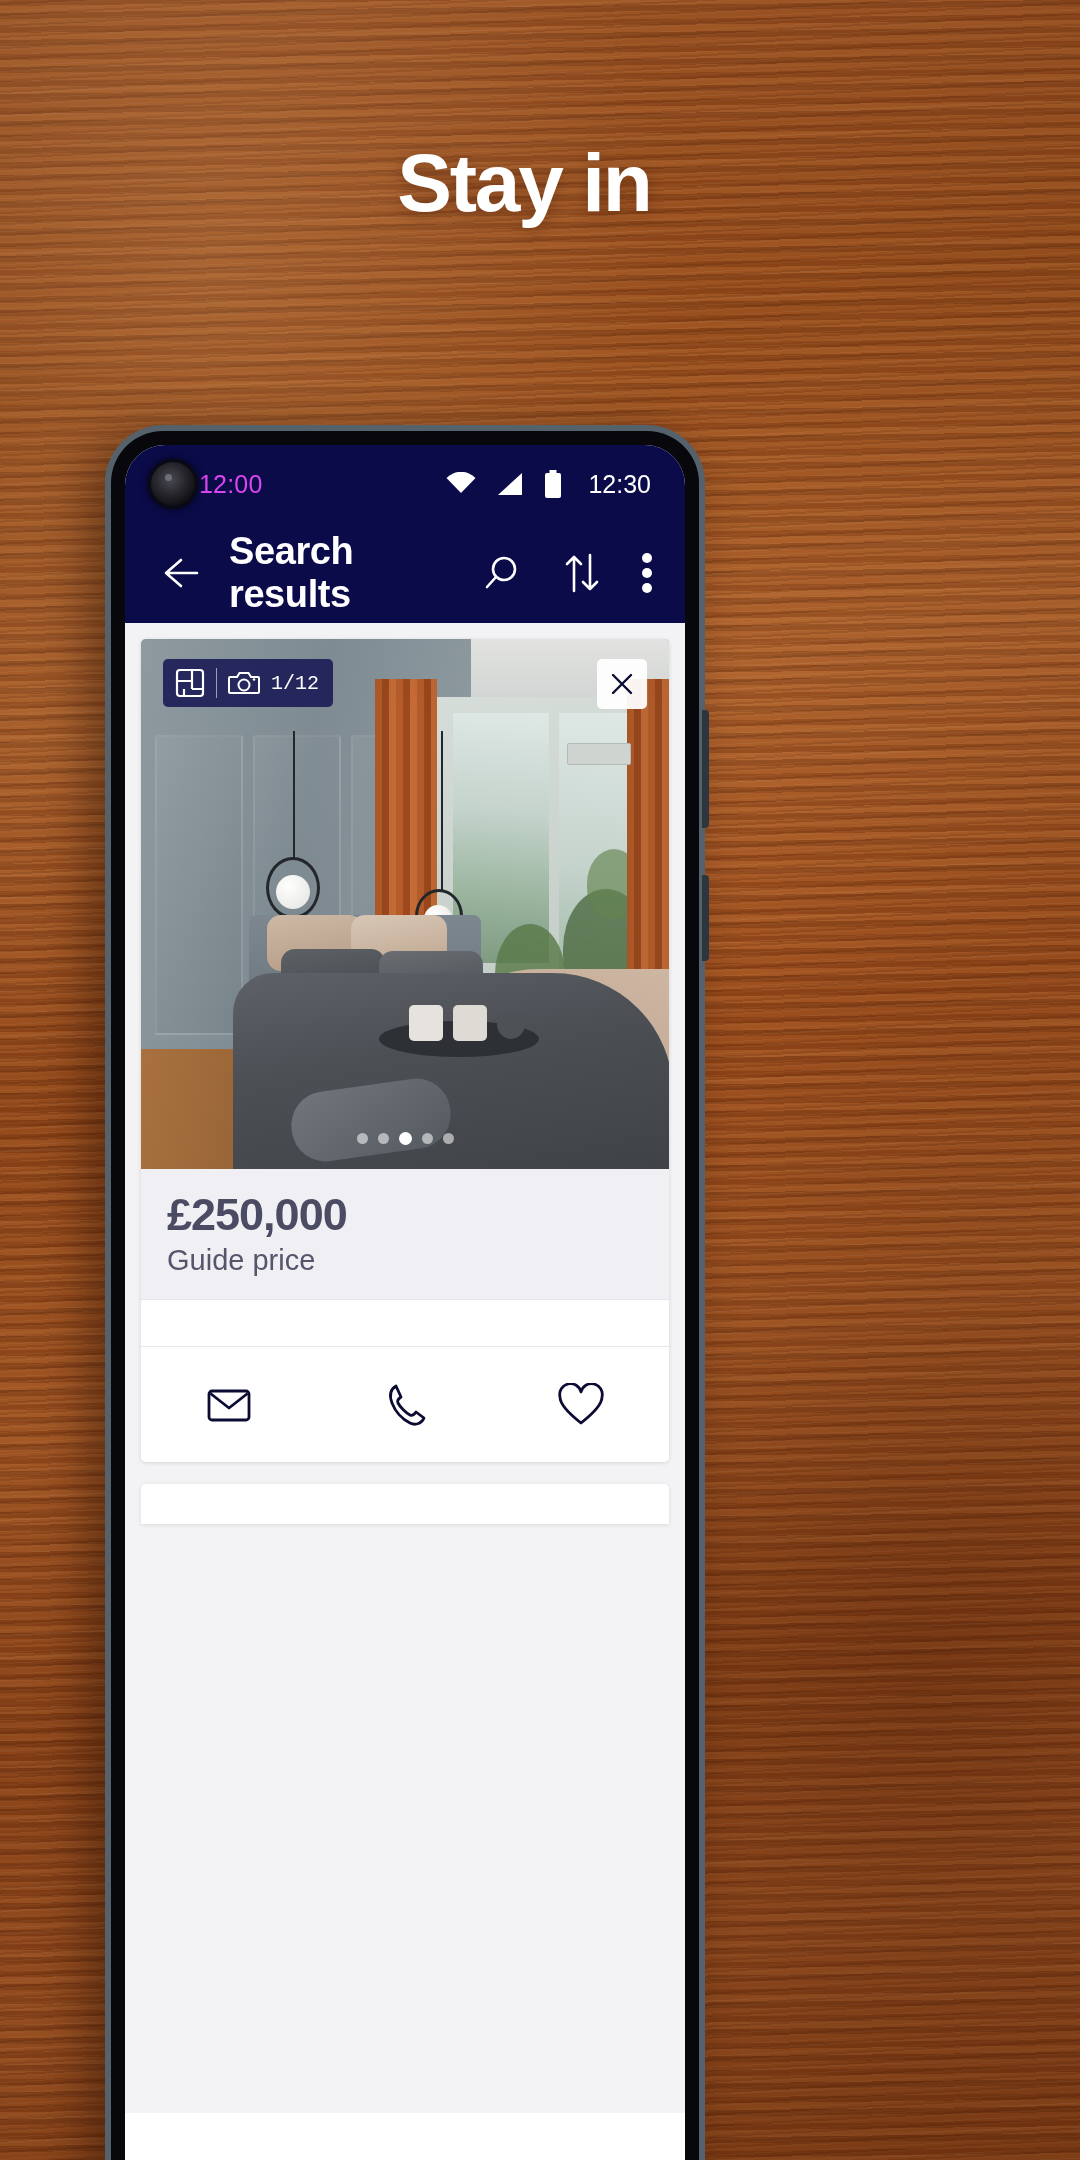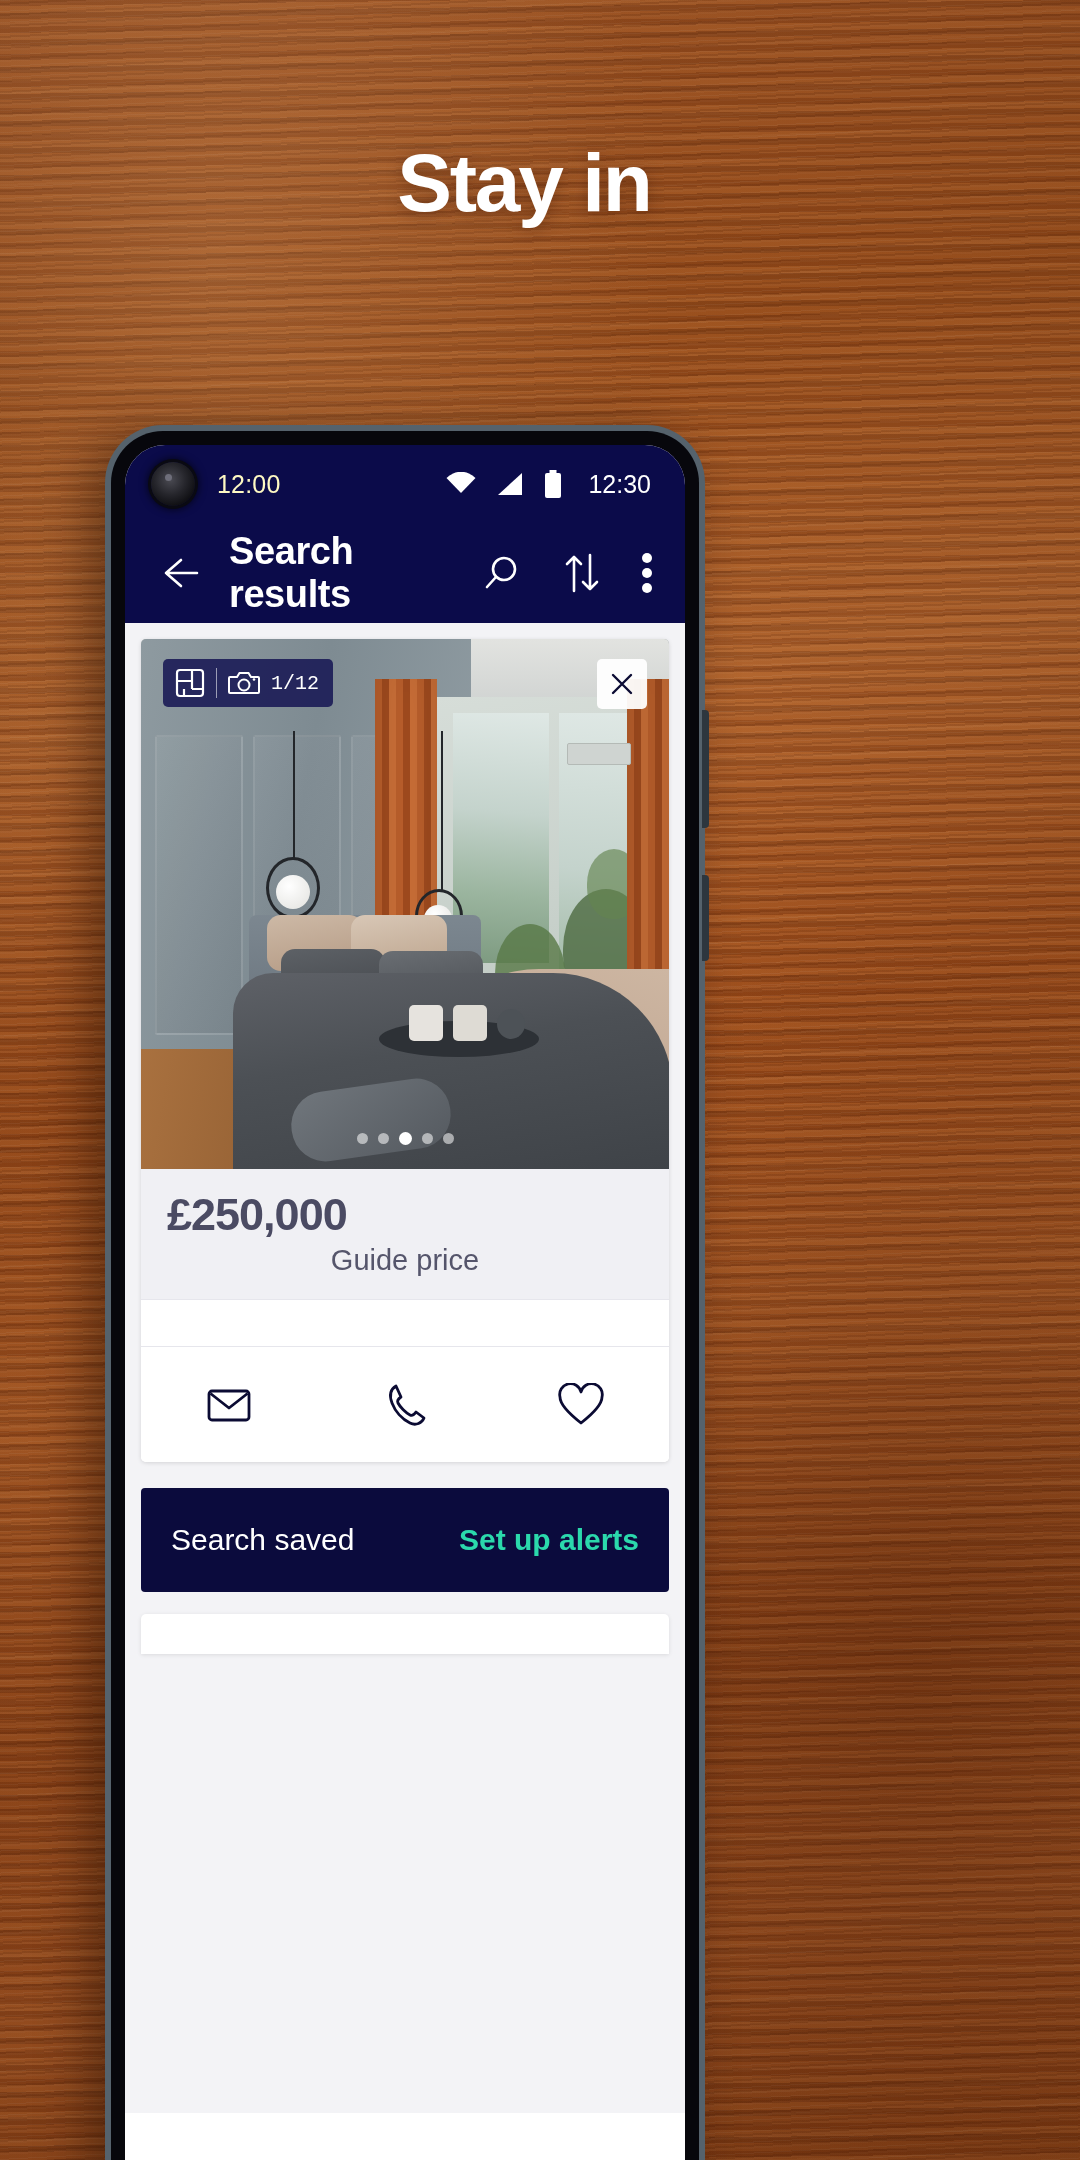--- a/index.html
+++ b/index.html
@@ -85,21 +85,21 @@
     padding:0 34px 0 26px;
     position:relative;
   }
   #camera-hole{
     width:44px; height:44px; border-radius:50%;
     background:radial-gradient(circle at 44% 40%, #4a4a52 0%, #26262c 42%, #101014 72%, #07070a 100%);
     box-shadow:0 0 0 3px #0a0a12, 0 0 8px 3px rgba(0,0,0,0.75);
     flex:0 0 auto; position:relative;
   }
   #camera-hole::after{content:"";position:absolute;left:14px;top:12px;width:7px;height:7px;border-radius:50%;background:#6e6e7a;}
-  #status-time-left{ color:#fef9c3; font-size:25px; margin-left:22px; letter-spacing:0.2px;text-align:center; }
+  #status-time-left{ color:#d946ef; font-size:25px; margin-left:4px; letter-spacing:0.2px;text-align:center; }
   #status-right{ margin-left:auto; display:flex; align-items:center; gap:21px; }
   #status-clock{ color:#fff; font-size:25px; margin-left:5px; }
 
   
   #appbar{
     background:#0b0b4a; height:100px;
     display:flex; align-items:center; padding:0 32px 0 26px;
   }
   #back-arrow{ width:52px; height:52px; flex:0 0 auto; }
   #appbar-title{ color:#fff; font-size:38px; font-weight:bold; margin-left:26px; letter-spacing:-0.4px; }
@@ -177,21 +177,21 @@
   #photo-dots{
     position:absolute; left:0; right:0; bottom:24px; z-index:3;
     display:flex; justify-content:center; align-items:center; gap:10px;
   }
   .dot{ width:11px; height:11px; border-radius:50%; background:rgba(255,255,255,0.55);}
   .dot.active{ background:#fff; width:13px; height:13px; }
 
   
   #price-block{ background:#f0f0f4; padding:22px 26px 22px 26px; }
   #price{ font-size:45px; font-weight:bold; color:#4b4b63; letter-spacing:-1px; line-height:1.05;}
-  #price-label{ font-size:29px; color:#55556b; margin-top:6px;text-align:center; }
+  #price-label{ font-size:29px; color:#55556b; margin-top:6px; }
 
   
   #details-block{ background:#fff; padding:22px 26px 24px 26px; border-top:1px solid #e6e6ec; }
   #prop-type{ font-size:30px; font-weight:bold; color:#0b0b33; letter-spacing:-0.4px;}
   #prop-address{ font-size:29px; color:#54545e; margin-top:8px; }
 
   
   #actions-row{
     background:#fff; border-top:1px solid #e6e6ec;
     height:116px; display:flex; align-items:center;
@@ -388,23 +388,19 @@
               </svg>
             </div>
             <div class="action-cell">
               <svg width="48" height="44" viewBox="0 0 48 44">
                 <path d="M24 40 C10 29 3 21 3 14 A10.5 10.5 0 0 1 24 9 A10.5 10.5 0 0 1 45 14 C45 21 38 29 24 40 Z" fill="none" stroke="#0b0b33" stroke-width="2.8" stroke-linejoin="round"></path>
               </svg>
             </div>
           </div>
         </div>
 
-        <div id="saved-bar">
-          <span id="saved-text">Search saved</span>
-          <span id="saved-action">Set up alerts</span>
-        </div>
 
         <div id="next-card"></div>
       </div>
 
     </div>
   </div>
 </div>
 
 </body></html>

